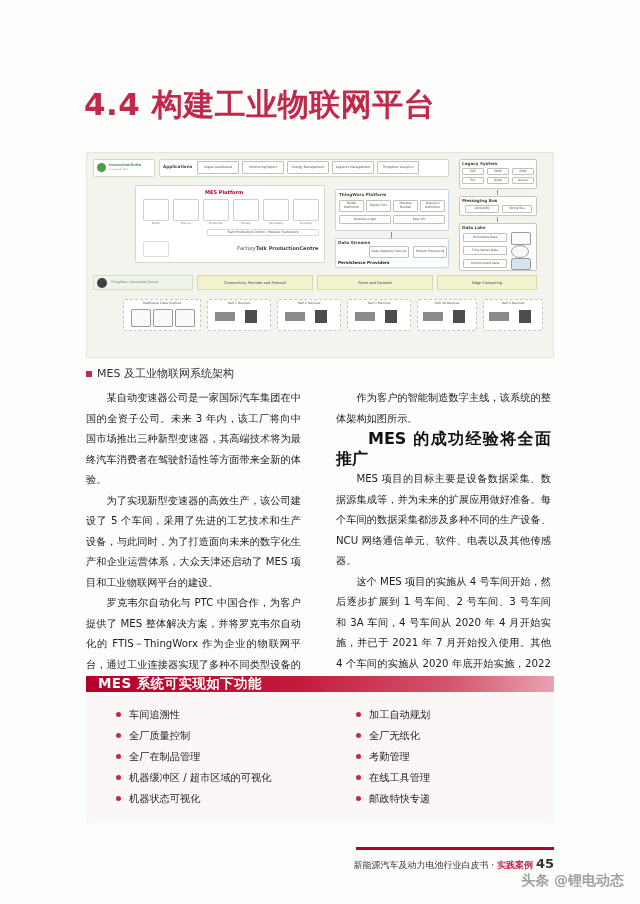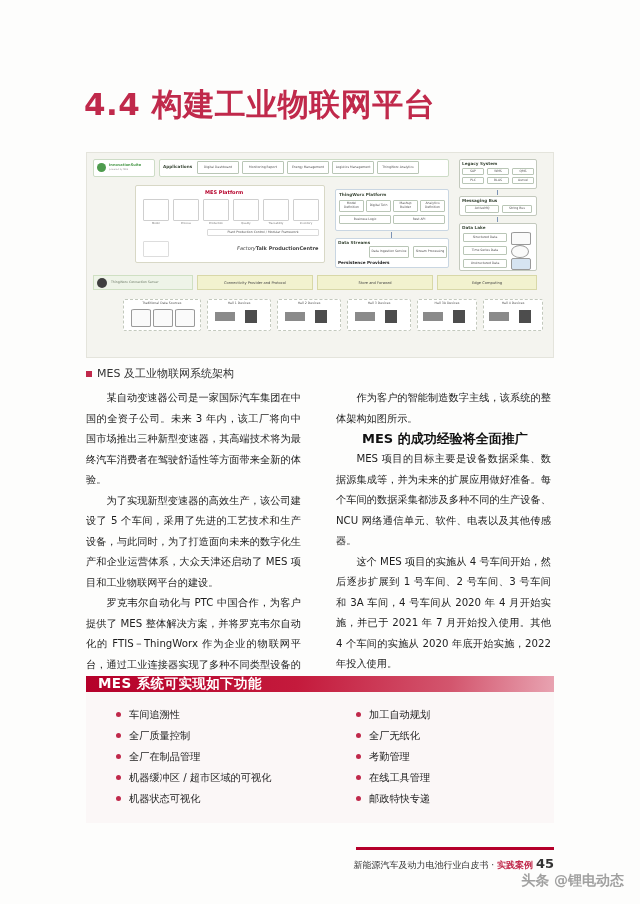--- a/index.html
+++ b/index.html
@@ -47,21 +47,21 @@
     display:flex;align-items:center;gap:5px;
   }
   .caption .sq{width:6px;height:6px;background:#c0294b;display:inline-block;}
 
   
   .col{position:absolute;width:215px;font-size:10.2px;color:#1d1d1d;line-height:20.5px;
        text-align:justify;text-justify:inter-ideograph;}
   .col.left{left:86px;top:388px;}
   .col.right{left:336px;top:388px;}
   .col p{margin:0 0 0 0;text-indent:2em;}
-  .subhead{font-size:13px;font-weight:bold;color:#111;margin:9px 0 2px 0;text-indent:0;line-height:20px;}
+  .subhead{font-size:16px;font-weight:bold;color:#111;margin:9px 0 2px 0;text-indent:0;line-height:20px;}
 
   
   .panel{position:absolute;left:86px;top:676px;width:468px;}
   .panel-head{
     height:16px;
     background:linear-gradient(95deg,#b5002a 0%,#c41a3c 45%,#d3566e 78%,#e8a3b1 100%);
     color:#fff;font-size:13.5px;font-weight:bold;
     display:flex;align-items:center;padding-left:12px;box-sizing:border-box;
     letter-spacing:.4px;
   }

